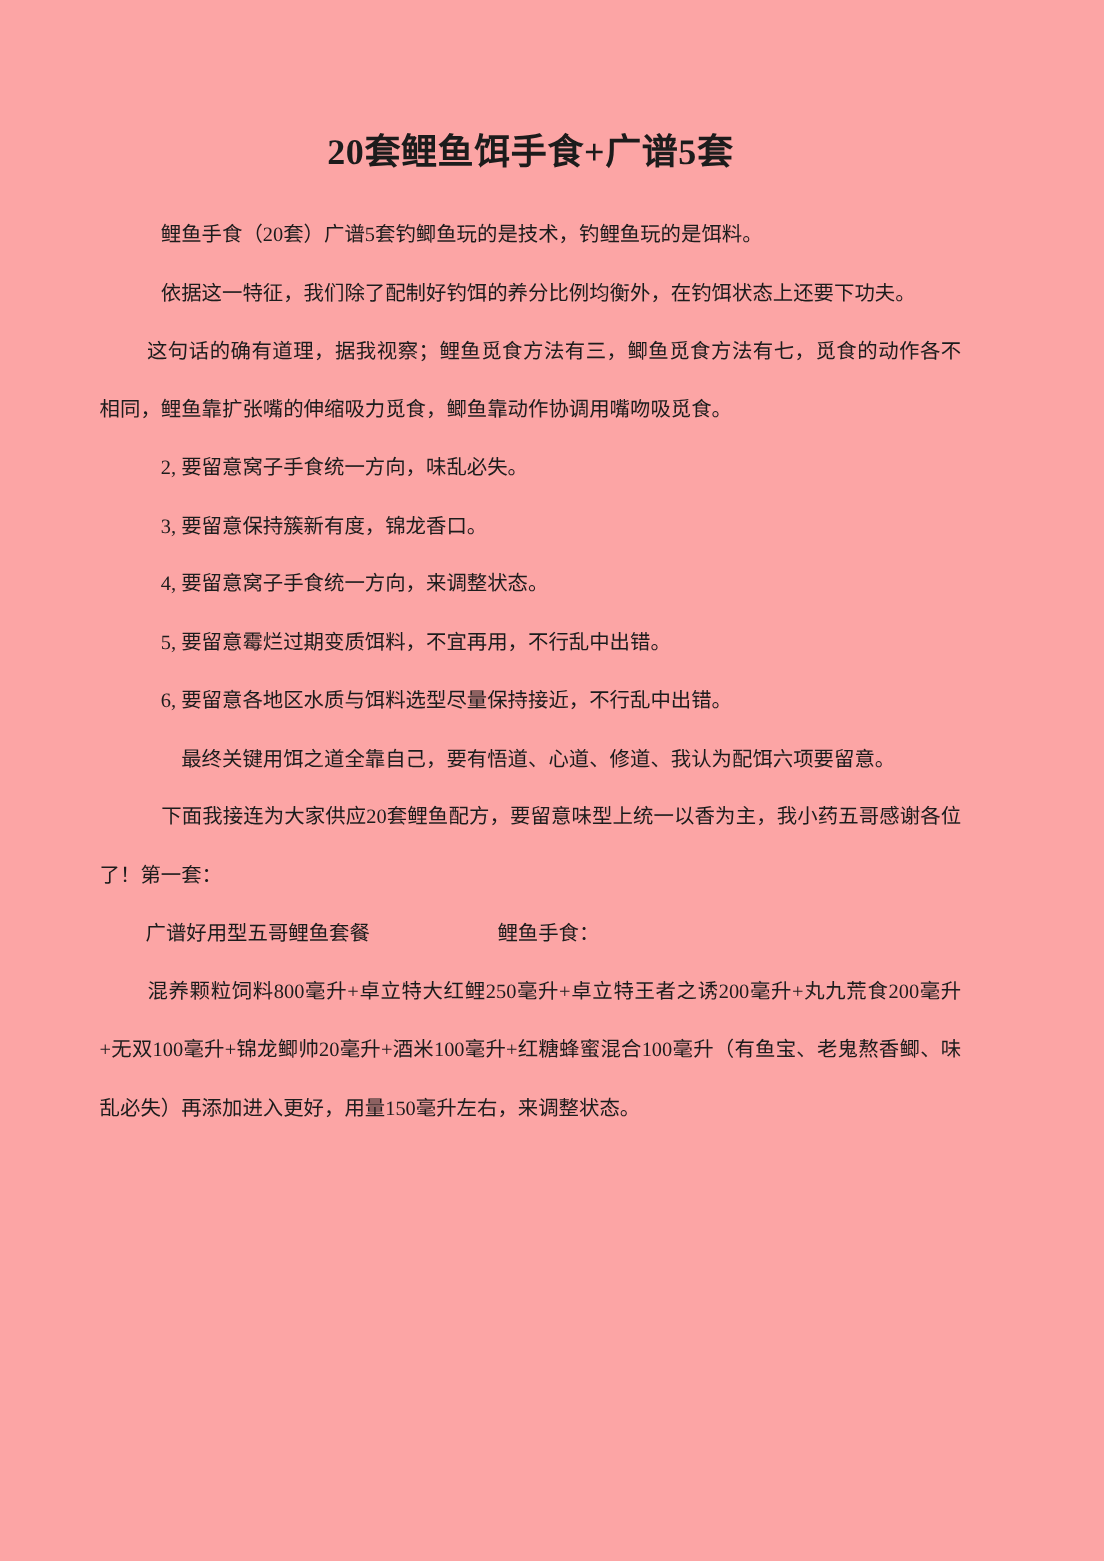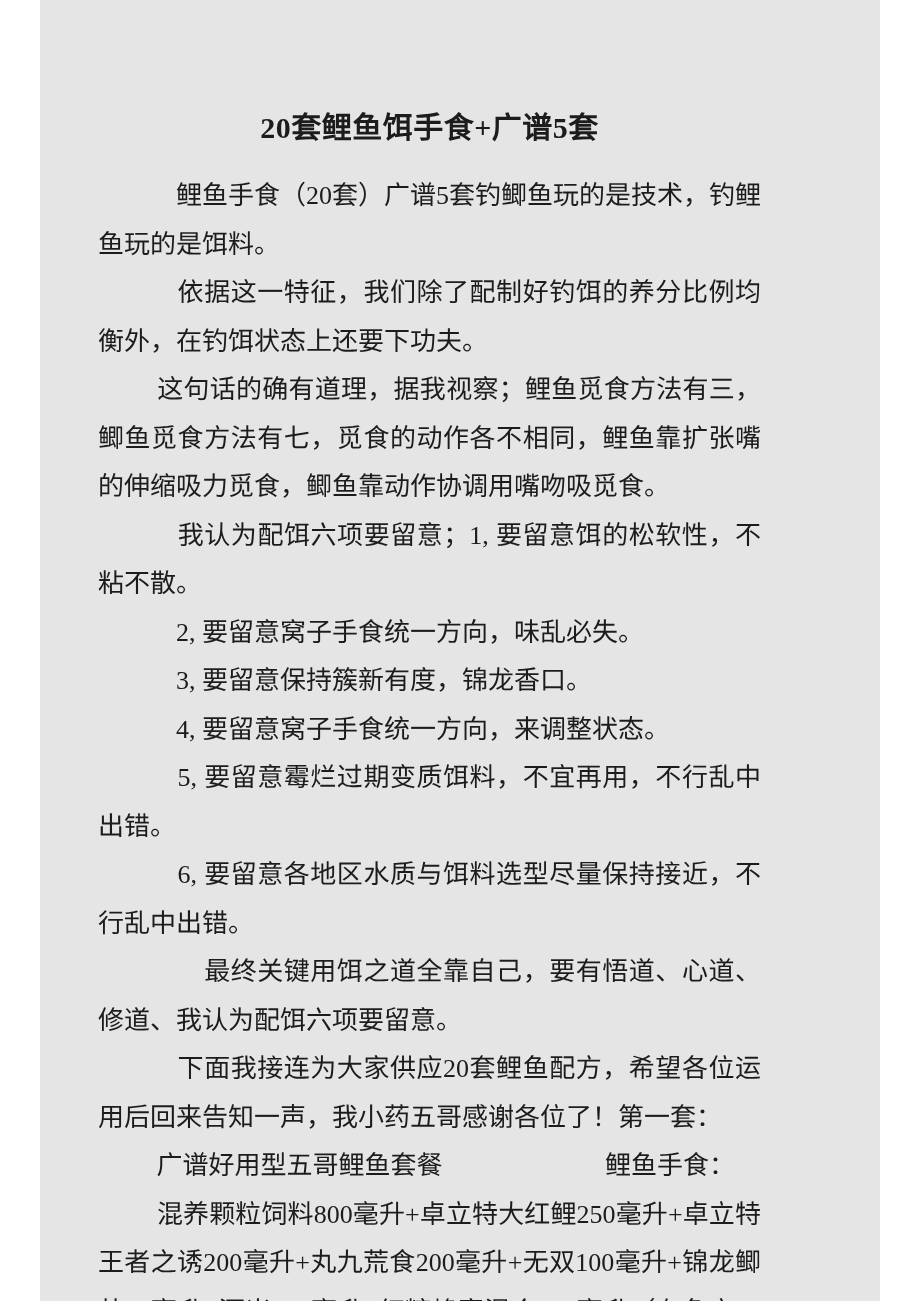--- a/index.html
+++ b/index.html
@@ -3,62 +3,61 @@
 <meta charset="utf-8">
 <title>20套鲤鱼饵手食+广谱5套</title>
 <style>
   html, body {
     margin: 0;
     padding: 0;
     background: #ffffff;
   }
   .page {
     position: relative;
-    width: 840px;
+    width: 920px;
     height: 1301px;
     margin: 0 auto;
-    background: #e5e5e5;
+    background: #fca5a5;
     overflow: hidden;
     font-family: "Liberation Serif", "DejaVu Serif", serif;
     color: #1c1c1c;
     box-sizing: border-box;
-    padding: 104px 119px 0 58px;
+    padding: 104px 119px 0 83px;
   }
   .doc-title {
     margin: 0 0 20px 0;
     font-size: 30px;
     font-weight: bold;
     line-height: 48px;
     text-align: center;
     letter-spacing: 0.5px;
     white-space: pre-wrap;
   }
   .doc-body p {
     margin: 0;
-    font-size: 26px;
+    font-size: 17px;
     line-height: 48.5px;
     text-align: justify;
     white-space: pre-wrap;
     letter-spacing: 0;
   }
 </style>
 </head>
 <body>
 
 <div class="page">
   <h1 class="doc-title">20套鲤鱼饵手食+广谱5套</h1>
 
   <div class="doc-body">
     <p>　　　鲤鱼手食（20套）广谱5套钓鲫鱼玩的是技术，钓鲤鱼玩的是饵料。</p>
     <p>　　　依据这一特征，我们除了配制好钓饵的养分比例均衡外，在钓饵状态上还要下功夫。</p>
     <p>　　 这句话的确有道理，据我视察；鲤鱼觅食方法有三，鲫鱼觅食方法有七，觅食的动作各不相同，鲤鱼靠扩张嘴的伸缩吸力觅食，鲫鱼靠动作协调用嘴吻吸觅食。</p>
-    <p>　　　我认为配饵六项要留意；1, 要留意饵的松软性，不粘不散。</p>
     <p>　　　2, 要留意窝子手食统一方向，味乱必失。</p>
     <p>　　　3, 要留意保持簇新有度，锦龙香口。</p>
     <p>　　　4, 要留意窝子手食统一方向，来调整状态。</p>
     <p>　　　5, 要留意霉烂过期变质饵料，不宜再用，不行乱中出错。</p>
     <p>　　　6, 要留意各地区水质与饵料选型尽量保持接近，不行乱中出错。</p>
     <p>　　　　最终关键用饵之道全靠自己，要有悟道、心道、修道、我认为配饵六项要留意。</p>
-    <p>　　　下面我接连为大家供应20套鲤鱼配方，希望各位运用后回来告知一声，我小药五哥感谢各位了！第一套：</p>
+    <p>　　　下面我接连为大家供应20套鲤鱼配方，要留意味型上统一以香为主，我小药五哥感谢各位了！第一套：</p>
     <p>　　 广谱好用型五哥鲤鱼套餐　　　　　　 鲤鱼手食：</p>
-    <p>　　 混养颗粒饲料800毫升+卓立特大红鲤250毫升+卓立特王者之诱200毫升+丸九荒食200毫升+无双100毫升+锦龙鲫帅20毫升+酒米100毫升+红糖蜂蜜混合100毫升（有鱼宝、老鬼熬香鲫、锦龙香口）再添加进入更好，用量150毫升左右，来调整状态。</p>
+    <p>　　 混养颗粒饲料800毫升+卓立特大红鲤250毫升+卓立特王者之诱200毫升+丸九荒食200毫升+无双100毫升+锦龙鲫帅20毫升+酒米100毫升+红糖蜂蜜混合100毫升（有鱼宝、老鬼熬香鲫、味乱必失）再添加进入更好，用量150毫升左右，来调整状态。</p>
   </div>
 </div>
 
 </body></html>

